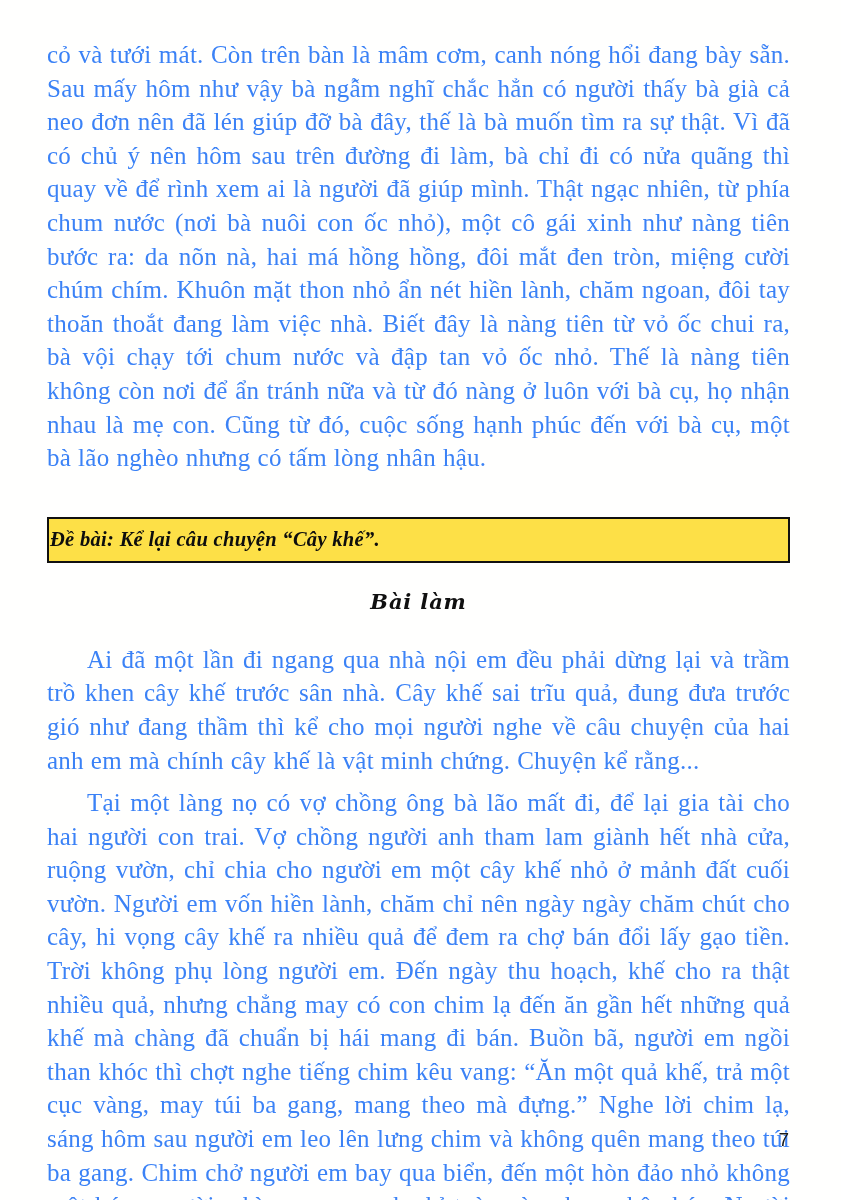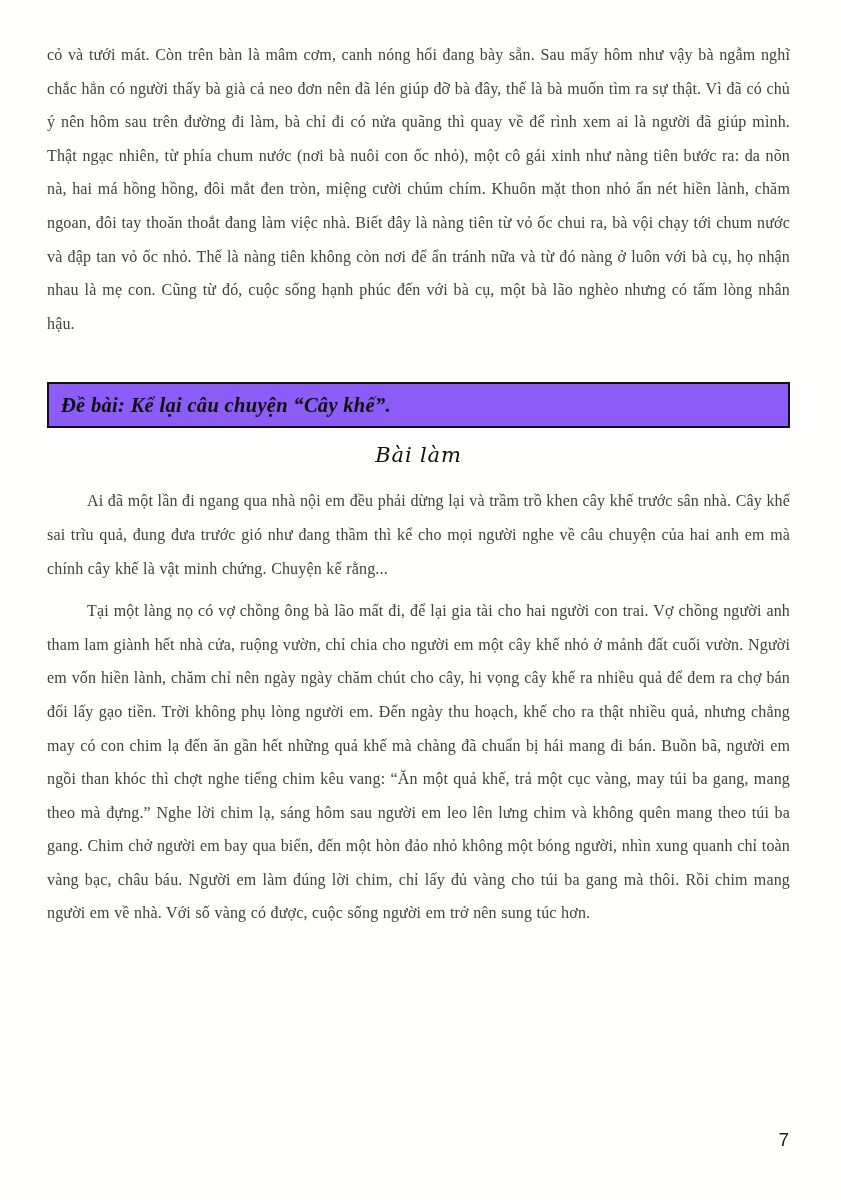--- a/index.html
+++ b/index.html
@@ -20,70 +20,70 @@
     position: absolute;
     left: 0;
     top: 0;
     width: 841px;
     height: 1200px;
     box-sizing: border-box;
     padding: 38px 51px 0 47px;
   }
 
   .body-text {
-    font-size: 16px;
+    font-size: 25px;
     line-height: 33.6px;
     text-align: justify;
     text-justify: inter-word;
     letter-spacing: 0.01em;
     word-spacing: 0.02em;
-    color: #404040;
+    color: #3b82f6;
   }
 
   p.para {
     margin: 0;
     text-indent: 40px;
   }
   p.para.noindent {
     text-indent: 0;
   }
 
   
   .prompt-box {
     margin: 0;
     border: 2.5px solid #111111;
     box-sizing: border-box;
     height: 46px;
     display: flex;
     align-items: center;
-    padding: 0 0 0 12px;
-    background: #8b5cf6;
+    padding: 0 0 0 1px;
+    background: #fde047;
   }
   .prompt-text {
     font-family: "Liberation Serif", "DejaVu Serif", serif;
     font-weight: bold;
     font-style: italic;
     font-size: 20.5px;
     letter-spacing: 0.015em;
     color: #0d0d0d;
     white-space: nowrap;
   }
 
   .gap-before-box { height: 42px; }
   .gap-after-box  { height: 12px; }
 
   .bailam {
     text-align: center;
     font-family: "DejaVu Serif", "Liberation Serif", serif;
-    font-weight: normal;
+    font-weight: bold;
     font-style: italic;
     font-size: 21px;
     letter-spacing: 0.04em;
     color: #101010;
-    margin: 0;
+    margin: 12px;
     padding: 0;
     line-height: 30px;
   }
 
   .gap-after-bailam { height: 14px; }
   .gap-mid-para { height: 9px; }
 
   .page-number {
     position: absolute;
     right: 52px;

